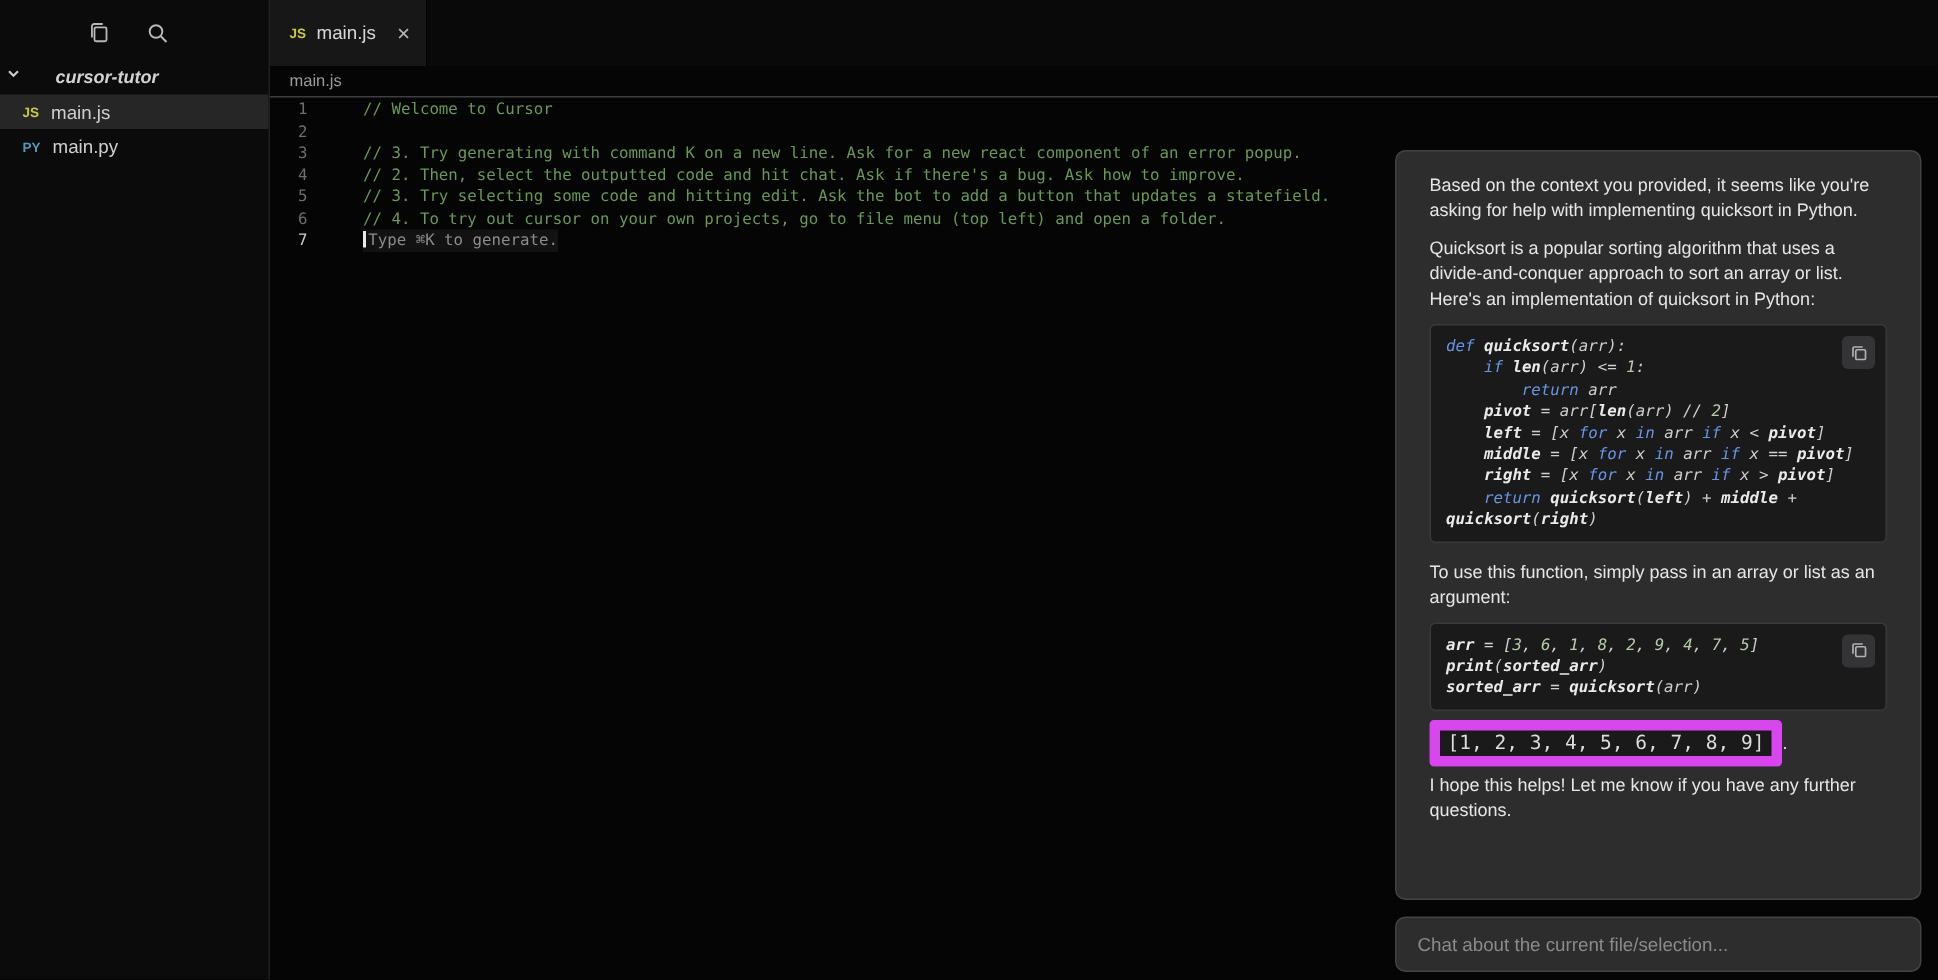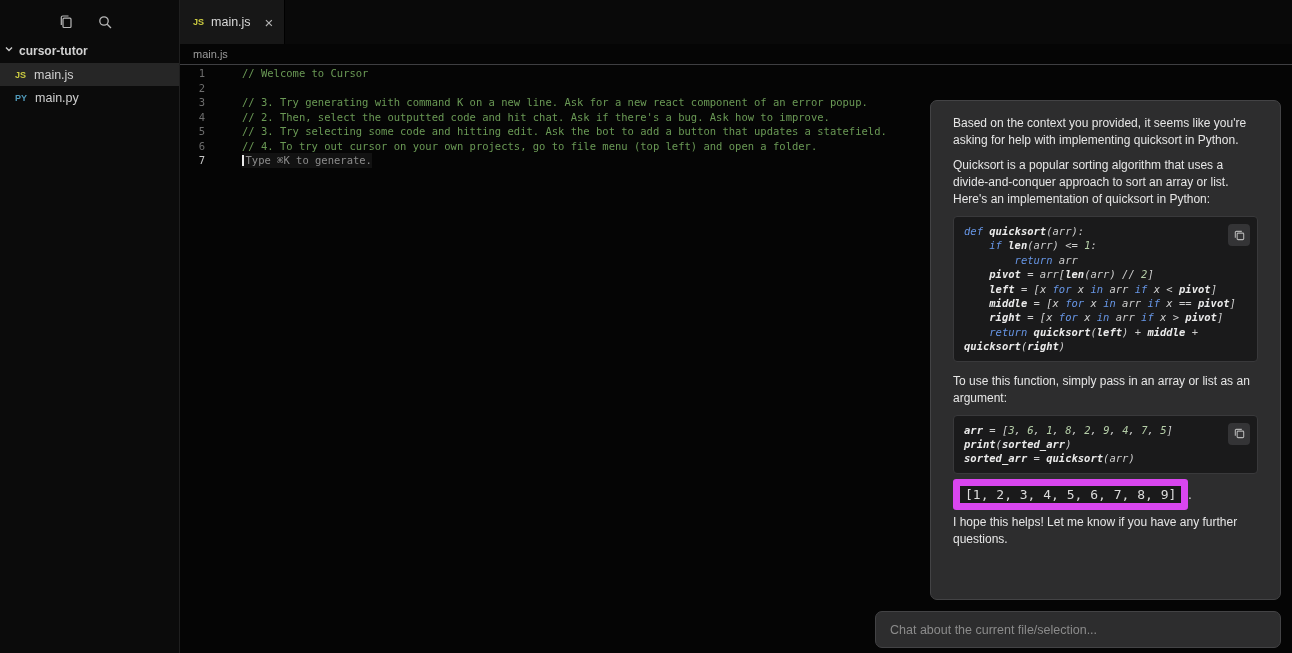--- a/index.html
+++ b/index.html
@@ -8,22 +8,22 @@
     width:1292px; height:653px; position:relative; overflow:hidden;
     background:#050505; font-family:"Liberation Sans", sans-serif;
     -webkit-font-smoothing:antialiased;
   }
 
   
   .sidebar { position:absolute; left:0; top:0; width:180px; height:100%;
     background:#0b0b0b; border-right:1px solid #1f1f1f; }
   .side-icons { display:flex; gap:21px; padding:13px 0 0 57px; align-items:center; }
   .side-icons .ibtn { width:18px; height:18px; display:flex; align-items:center; justify-content:center; cursor:pointer; background:none; border:none; padding:0; }
-  .tree-root { display:flex; gap:5px; padding:13px 6px 5px 4px;
-    color:#d2d2d2; font-size:12px; font-weight:700; cursor:pointer; }
+  .tree-root { display:flex; gap:23px; padding:13px 6px 5px 4px;
+    color:#d2d2d2; font-size:12px; font-weight:700; cursor:pointer;font-style:italic; }
   .file-row { display:flex; align-items:center; height:23px; padding-left:15px; gap:8px;
     font-size:12.5px; color:#cfcfcf; cursor:pointer; }
   .file-row.selected { background:#262626; }
   .fbadge { font-size:9px; font-weight:700; font-family:"Liberation Sans",sans-serif; letter-spacing:0; }
 
   
   .main { position:absolute; left:180px; top:0; right:0; height:100%; background:#050505; }
   .tabbar { height:44px; background:#090909; display:flex; align-items:stretch; }
   .tab { display:flex; align-items:center; gap:7px; padding:0 11px 0 13px;
     background:#171717; color:#d8d8d8; font-size:12.5px; cursor:pointer;
@@ -59,21 +59,21 @@
   .tok-n { color:#b5cea8; }
   .copy-btn { position:absolute; top:7px; right:7px; width:22px; height:22px;
     background:#343436; border:none; border-radius:4px; display:flex;
     align-items:center; justify-content:center; cursor:pointer; padding:0; }
   .output-line { margin:0 0 9px; line-height:20px; }
   .chip { background:#1a1a1b; border:7px solid #d946ef; border-radius:3px;
     padding:1px 5px; font-family:"DejaVu Sans Mono", monospace; font-size:13px;
     color:#dcdcdc; }
 
   
-  .chat-inputwrap { position:absolute; top:611px; right:11px; width:406px; height:37px; }
+  .chat-inputwrap { position:absolute; top:611px; right:11px; width:351px; height:37px; }
   .chat-input { width:100%; height:100%; background:#2d2d2e; border:1px solid #434345;
     border-radius:7px; color:#e0e0e0; padding:0 14px; font-size:12.5px;
     font-family:"Liberation Sans", sans-serif; outline:none; }
   .chat-input::placeholder { color:#8b8b8b; }
 </style>
 </head>
 <body>
 
 <div class="sidebar">
   <div class="side-icons">

